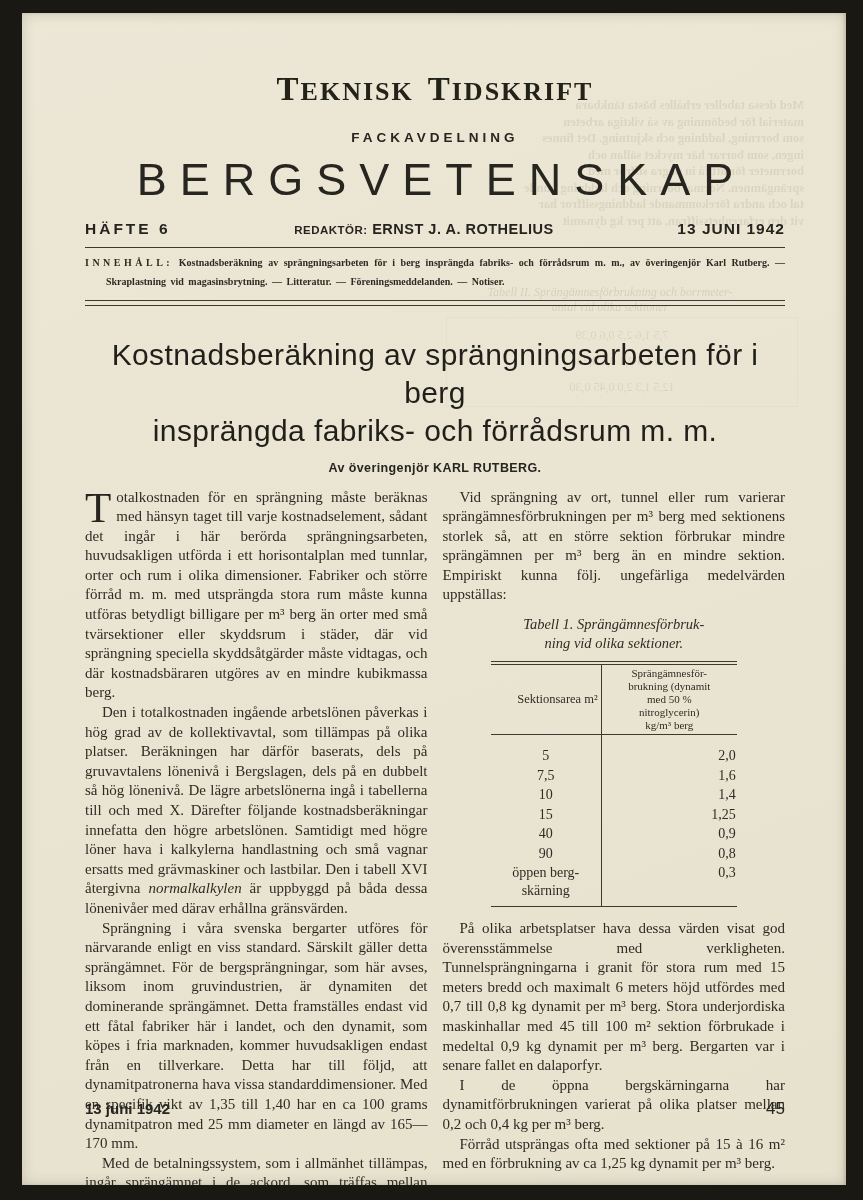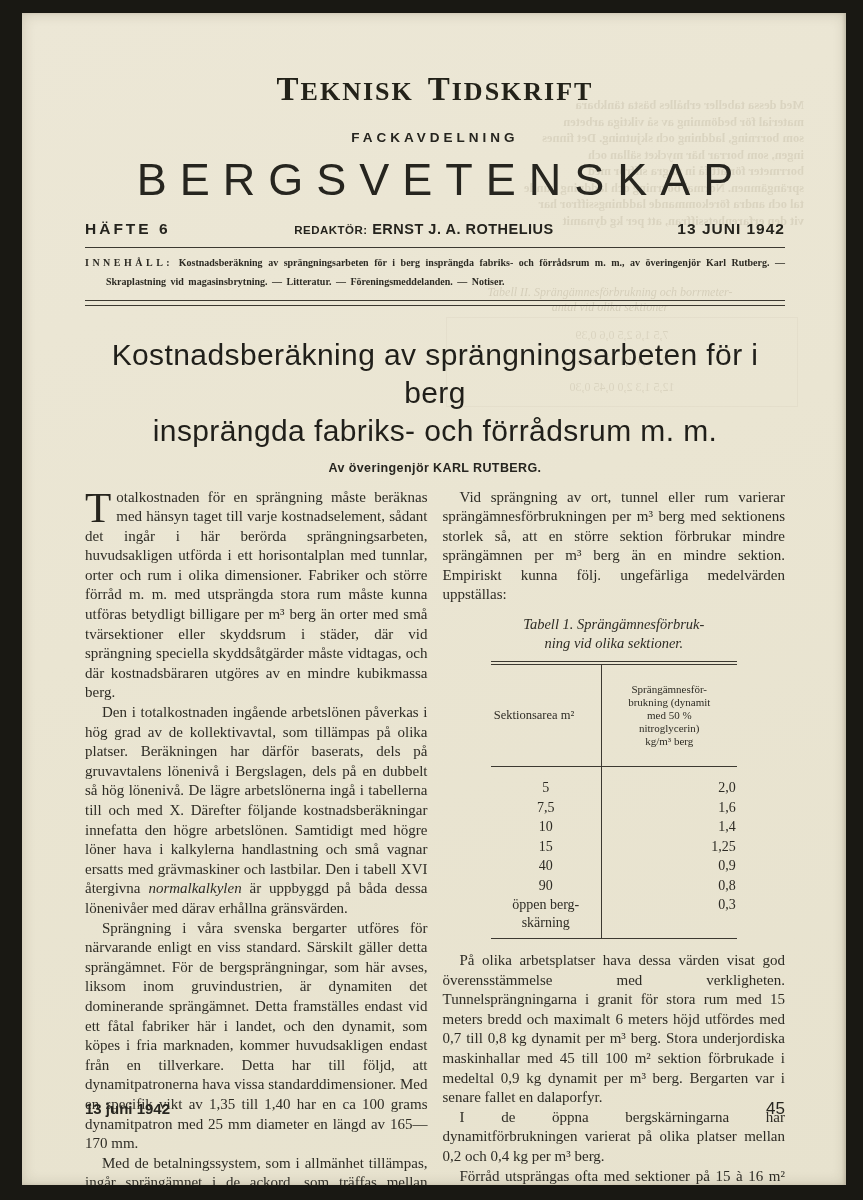--- a/index.html
+++ b/index.html
@@ -52,22 +52,22 @@
   .col{flex:1;font-size:15px;line-height:19.6px;text-align:justify;}
   .col p{margin:0;text-indent:17px;}
   .col p.first{text-indent:0;}
   .dropcap{float:left;font-size:43px;line-height:33px;padding:3px 5px 0 0;color:#26241d;}
   
   .tbl-caption{margin:10px auto 8px;text-align:center;font-style:italic;font-size:14.5px;
         line-height:19px;text-indent:0;}
   table.data{width:246px;margin:0 auto 12px;border-collapse:collapse;
         border-top:4px double #3c3931;border-bottom:1.6px solid #3c3931;}
   table.data th,table.data td{font-weight:normal;text-indent:0;}
-  table.data thead th{border-bottom:1.4px solid #3c3931;padding:18px 3px;}
-  th.c1{width:104px;font-size:12.5px;text-align:left;border-right:1.2px solid #3c3931;}
+  table.data thead th{border-bottom:1.4px solid #3c3931;padding:2px 3px;}
+  th.c1{width:104px;font-size:12.5px;text-align:right;border-right:1.2px solid #3c3931;}
   th.c2{font-size:11px;line-height:13px;text-align:center;}
   td.tcell-label{border-right:1.2px solid #3c3931;text-align:center;font-size:14px;
         line-height:17.5px;white-space:pre-line;vertical-align:top;}
   td.tcell-val{text-align:right;font-size:14px;line-height:17.5px;vertical-align:top;}
   tbody tr:first-child td{padding-top:12px;}
   tbody tr:last-child td{padding-bottom:7px;}
   
   .page-footer{position:absolute;left:63px;right:61px;top:1086px;display:flex;
         justify-content:space-between;align-items:baseline;color:#26251f;}
   .footer-date{font-family:"Liberation Sans",sans-serif;font-weight:bold;font-size:15px;}

